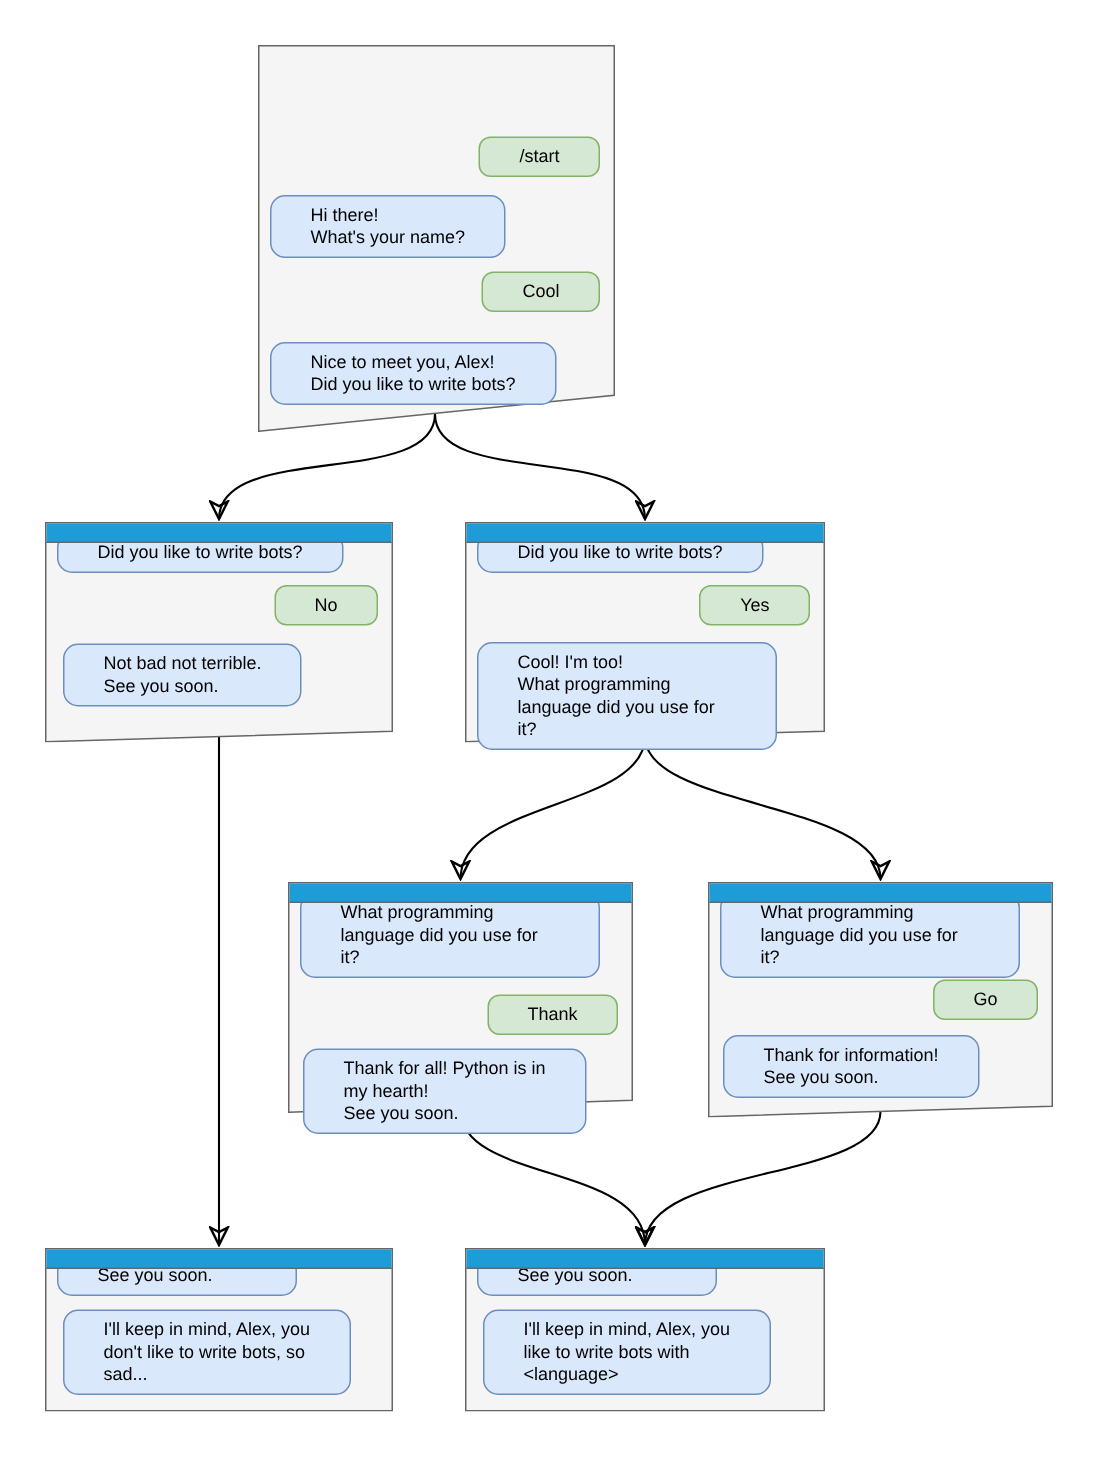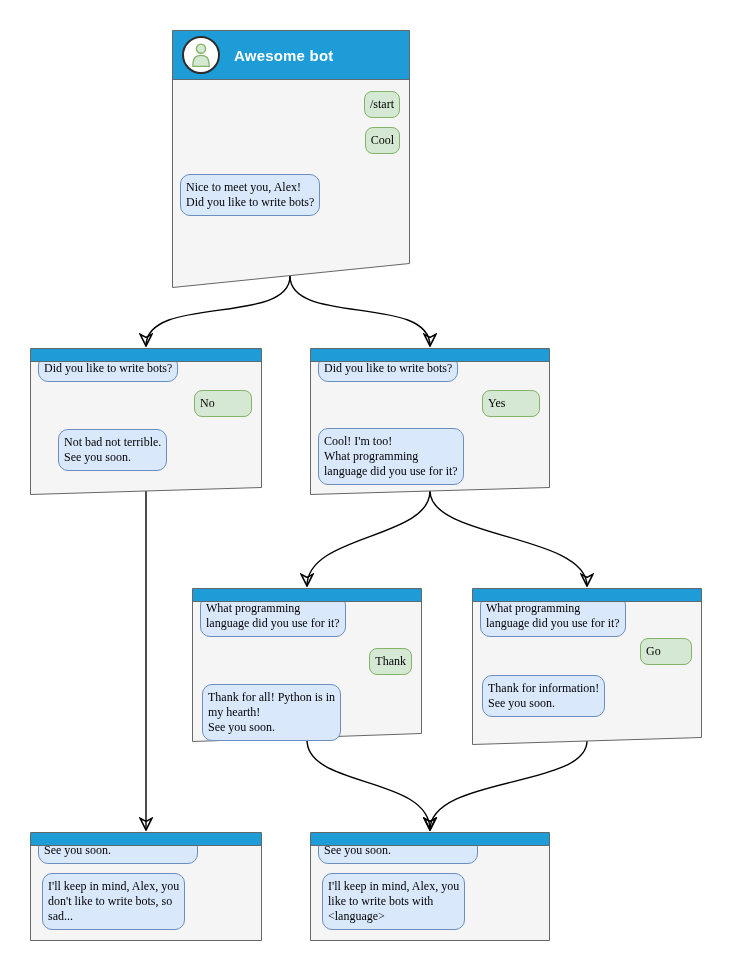--- a/index.html
+++ b/index.html
@@ -19,22 +19,22 @@
   .titlebar.strip{height:13px;}
   .avatar{
     width:38px;height:38px;border-radius:50%;background:var(--avatar-fill);
     border:2px solid var(--avatar-border);box-sizing:border-box;
     display:flex;align-items:center;justify-content:center;margin-left:9px;flex:0 0 auto;
   }
   .win-title{color:var(--title-text);font-size:15px;font-weight:bold;margin-left:14px;letter-spacing:.2px;}
   .body{position:relative;z-index:3;display:flex;flex-direction:column;align-items:flex-start;}
   .bubble{
     font-size:12px;line-height:15px;color:var(--message-text);
-    padding:5px 5px;border-radius:10px;white-space:pre-line;
-    border:1px solid;box-sizing:border-box;max-width:200px;font-family:Liberation Serif, serif;
+    padding:5px 26px;border-radius:10px;white-space:pre-line;
+    border:1px solid;box-sizing:border-box;max-width:200px;
   }
   .bubble.bot{background:var(--bot-bubble-fill);border-color:var(--bot-bubble-border);margin-left:8px;}
   .bubble.user{background:var(--user-bubble-fill);border-color:var(--user-bubble-border);
     align-self:flex-end;margin-right:10px;border-radius:8px;}
 </style>
 </head>
 <body>
 
 <div id="canvas">
 
@@ -50,46 +50,39 @@
     <path d="M430,491 C430,539 307,534 307,586" marker-end="url(#ah)"></path>
     <path d="M430,491 C430,539 587,534 587,586" marker-end="url(#ah)"></path>
     <path d="M307,740 C307,788 430,776 430,830" marker-end="url(#ah)"></path>
     <path d="M587,741 C587,788 430,776 430,830" marker-end="url(#ah)"></path>
   </svg>
 
   <section class="win" style="left:172px;top:30px;width:238px;height:258px">
     <svg class="frame" width="238" height="258">
       <polygon points="0.5,0.5 237.5,0.5 237.5,233.5 0.5,257.5" fill="#F5F5F5" stroke="#666666"></polygon>
     </svg>
-    <header class="titlebar big">
-      <span class="avatar">
-        <svg width="22" height="24" viewBox="0 0 20 22">
-          <path d="M2.5,21.5 C2.5,13.5 5,11.3 10,11.3 C15,11.3 17.5,13.5 17.5,21.5 Z" fill="#D5E8D4" stroke="#82B366" stroke-width="1.2"></path>
-          <circle cx="10" cy="5.2" r="4.2" fill="#D5E8D4" stroke="#82B366" stroke-width="1.2"></circle>
-        </svg>
-      </span>
-      <span class="win-title">Awesome bot</span>
-    </header>
     <div class="body" style="margin-top:50px">
       <div class="bubble user" style="margin-top:11px">/start</div>
+      <div class="bubble bot" style="margin-top:12px">Hi there!
+What's your name?</div>
       <div class="bubble user" style="margin-top:9px">Cool</div>
       <div class="bubble bot" style="margin-top:20px">Nice to meet you, Alex!
 Did you like to write bots?</div>
     </div>
   </section>
 
   <section class="win" style="left:30px;top:348px;width:232px;height:147px">
     <svg class="frame" width="232" height="147">
       <polygon points="0.5,0.5 231.5,0.5 231.5,139.5 0.5,146.5" fill="#F5F5F5" stroke="#666666"></polygon>
     </svg>
     <header class="titlebar strip"></header>
     <div class="body" style="margin-top:13px">
       <div class="bubble bot" style="margin-top:-6px">Did you like to write bots?</div>
       <div class="bubble user" style="margin-top:8px;min-width:58px">No</div>
-      <div class="bubble bot" style="margin-top:12px;margin-left:28px">Not bad not terrible.
+      <div class="bubble bot" style="margin-top:12px;margin-left:12px">Not bad not terrible.
 See you soon.</div>
     </div>
   </section>
 
   <section class="win" style="left:310px;top:348px;width:240px;height:147px">
     <svg class="frame" width="240" height="147">
       <polygon points="0.5,0.5 239.5,0.5 239.5,139.5 0.5,146.5" fill="#F5F5F5" stroke="#666666"></polygon>
     </svg>
     <header class="titlebar strip"></header>
     <div class="body" style="margin-top:13px">

